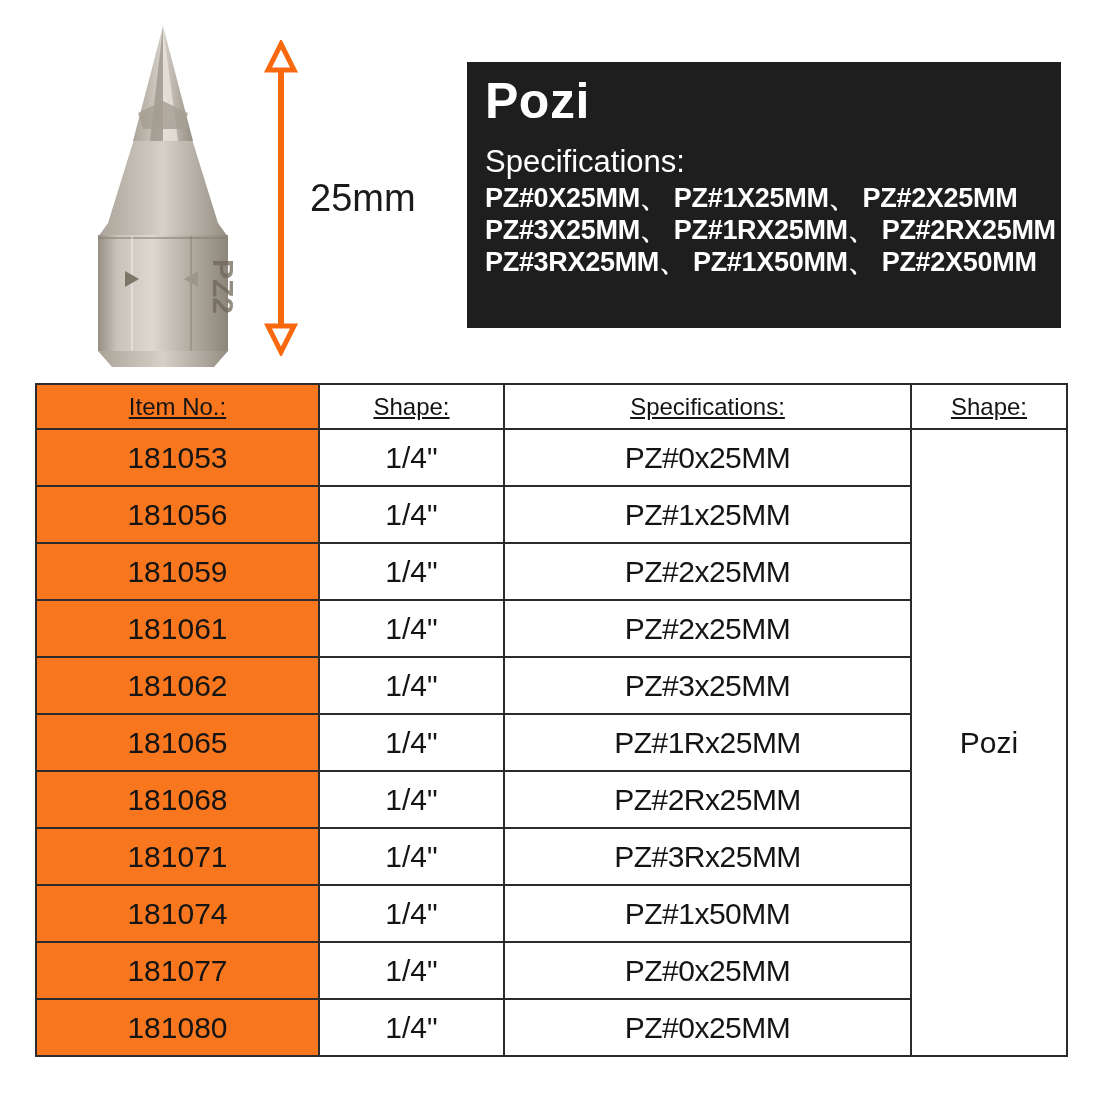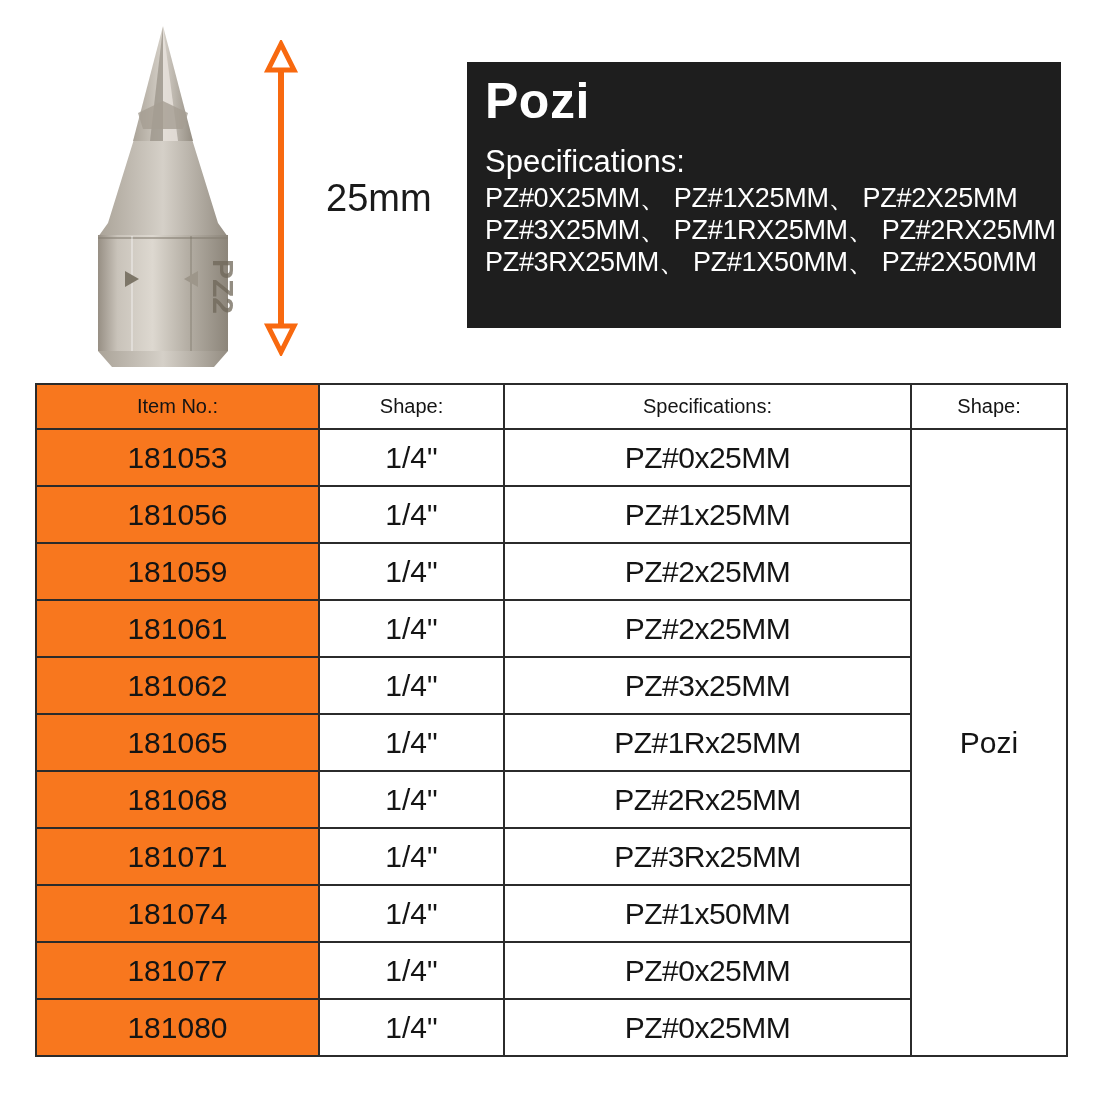--- a/index.html
+++ b/index.html
@@ -15,41 +15,41 @@
     position:relative;width:1100px;height:1100px;background:#ffffff;overflow:hidden;
     font-family:"Liberation Sans","DejaVu Sans",sans-serif;color:var(--text);
   }
   
   .product-photo{position:absolute;left:78px;top:22px;width:170px;height:348px;}
   .dim-arrow{position:absolute;left:260px;top:40px;width:42px;height:316px;}
   .arrow-line{stroke:var(--arrow);stroke-width:6;}
   .arrow-head{fill:#ffffff;stroke:var(--arrow);stroke-width:5;stroke-linejoin:miter;}
   .dim-label{
     position:absolute;left:310px;top:176px;width:120px;
-    font-size:38px;line-height:44px;color:#1a1a1a;letter-spacing:0;margin-left:16px;
+    font-size:38px;line-height:44px;color:#1a1a1a;letter-spacing:0;
   }
   
   .spec-panel{
     position:absolute;left:467px;top:62px;width:594px;height:266px;
     background:var(--panel-bg);color:var(--panel-text);
     box-sizing:border-box;padding:8px 16px 0 18px;
   }
   .panel-title{font-size:50px;font-weight:bold;line-height:58px;margin:2px 0 0;letter-spacing:0.5px;}
   .panel-subtitle{font-size:31px;line-height:36px;margin:14px 0 2px;}
-  .spec-line{font-size:27px;line-height:32px;white-space:nowrap;letter-spacing:-0.3px;}
+  .spec-line{font-size:27px;line-height:32px;white-space:nowrap;letter-spacing:-0.3px;font-weight:bold;}
   
   .spec-table{
     position:absolute;left:35px;top:383px;width:1031px;
     border-collapse:collapse;table-layout:fixed;
   }
   .spec-table th,.spec-table td{
     border:2px solid var(--border);text-align:center;vertical-align:middle;padding:0;
     font-weight:normal;overflow:hidden;
   }
-  .spec-table thead th{height:43px;font-size:20px;}
+  .spec-table thead th{height:43px;font-size:24px;text-decoration:underline;}
   th.col-item{background:var(--orange);font-size:30px;}
   .spec-table tbody td{height:55px;font-size:30px;text-align:center;}
   td.col-item{background:var(--orange);font-size:31px;}
   td.col-spec{letter-spacing:-0.5px;}
   td.col-shape{font-size:30px;background:#ffffff;}
 </style>
 </head>
 <body>
 
 <div class="stage">

